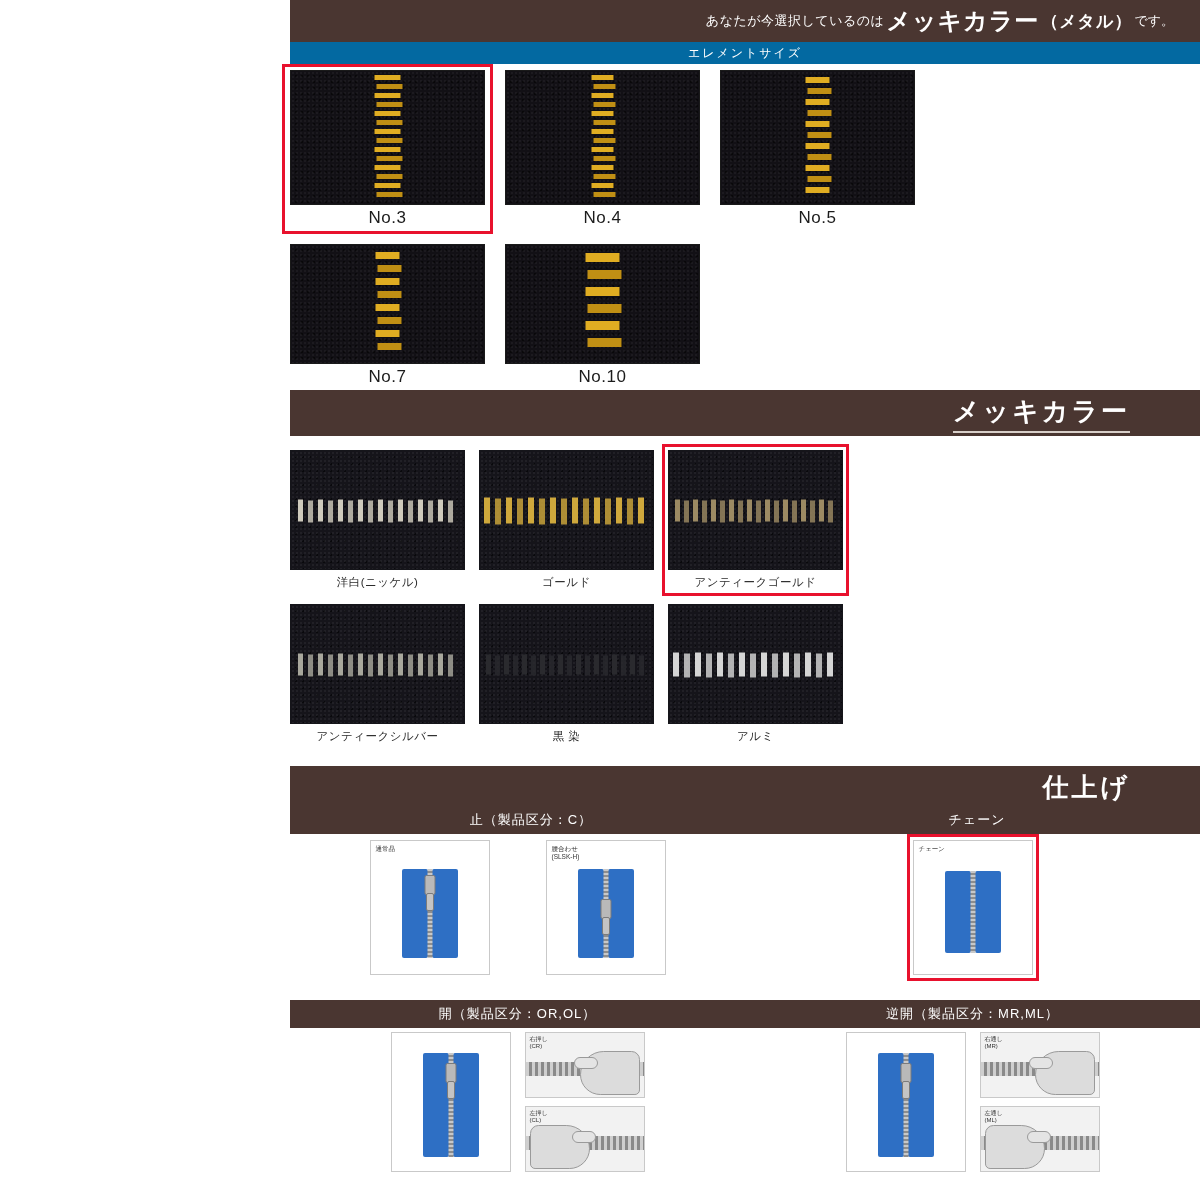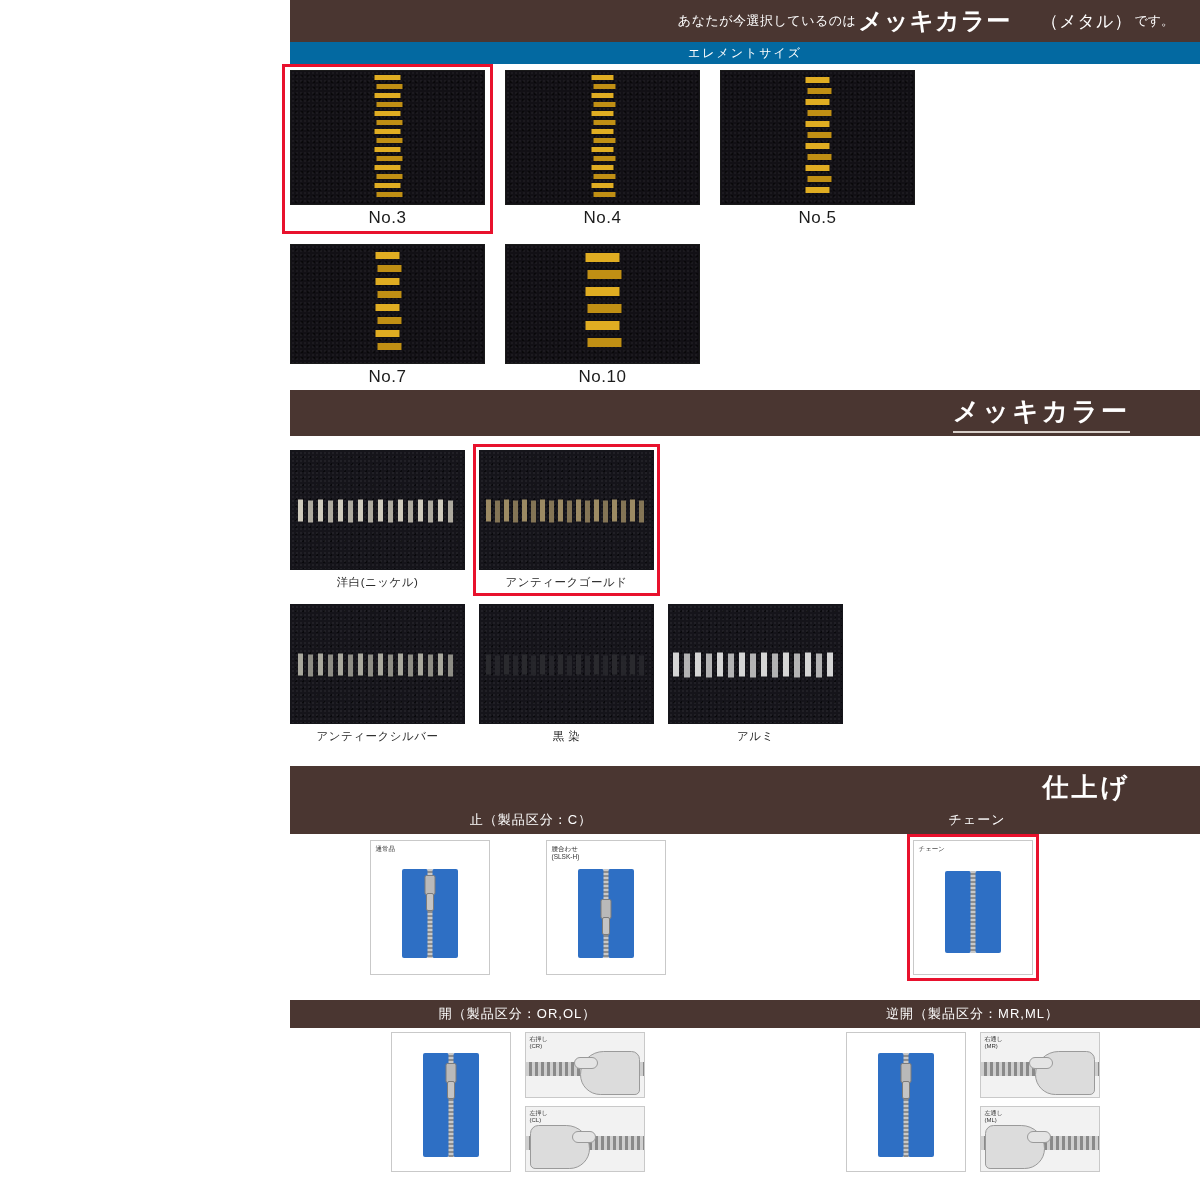--- a/index.html
+++ b/index.html
@@ -14,21 +14,21 @@
   .bar{
     position:absolute;background:#4a3631;color:#ffffff;
     display:flex;align-items:center;box-sizing:border-box;
   }
   .bar-top{
     left:290px;top:0;width:910px;height:42px;
     justify-content:flex-end;padding-right:26px;
   }
   .bar-top .lead{font-size:13px;letter-spacing:.5px;}
   .bar-top .big{font-size:24px;font-weight:bold;letter-spacing:1px;margin:0 2px;}
-  .bar-top .mid{font-size:17px;font-weight:normal;letter-spacing:1px;margin-left:28px;}
+  .bar-top .mid{font-size:17px;font-weight:bold;letter-spacing:1px;}
   .bar-top .tail{font-size:13px;margin-left:2px;}
 
   .bar-sub{
     left:290px;top:42px;width:910px;height:22px;
     justify-content:center;font-size:12px;letter-spacing:2px;
     background:#0369a1;
   }
 
   .section-bar{
     position:absolute;left:290px;width:910px;height:46px;background:#4a3631;
@@ -275,20 +275,42 @@
               <i style="width: 5px; height: 22px; margin-right: 5px; background: rgb(207, 202, 188); opacity: 1; margin-top: 0px;"></i>
               <i style="width: 5px; height: 22px; margin-right: 5px; background: rgb(207, 202, 188); opacity: 0.82; margin-top: 3px;"></i>
               <i style="width: 5px; height: 22px; margin-right: 5px; background: rgb(207, 202, 188); opacity: 1; margin-top: 0px;"></i>
               <i style="width: 5px; height: 22px; margin-right: 5px; background: rgb(207, 202, 188); opacity: 0.82; margin-top: 3px;"></i>
               <i style="width: 5px; height: 22px; margin-right: 5px; background: rgb(207, 202, 188); opacity: 1; margin-top: 0px;"></i>
               <i style="width: 5px; height: 22px; margin-right: 5px; background: rgb(207, 202, 188); opacity: 0.82; margin-top: 3px;"></i>
             </div>
           </div>
           <div class="plate-cap">洋白(ニッケル)</div>
         </div>
+        <div class="plate-cell">
+          <div class="plate-sw">
+            <div class="teeth-h">
+              <i style="width: 6px; height: 26px; margin-right: 5px; background: rgb(207, 168, 60); opacity: 1; margin-top: 0px;"></i>
+              <i style="width: 6px; height: 26px; margin-right: 5px; background: rgb(207, 168, 60); opacity: 0.82; margin-top: 3px;"></i>
+              <i style="width: 6px; height: 26px; margin-right: 5px; background: rgb(207, 168, 60); opacity: 1; margin-top: 0px;"></i>
+              <i style="width: 6px; height: 26px; margin-right: 5px; background: rgb(207, 168, 60); opacity: 0.82; margin-top: 3px;"></i>
+              <i style="width: 6px; height: 26px; margin-right: 5px; background: rgb(207, 168, 60); opacity: 1; margin-top: 0px;"></i>
+              <i style="width: 6px; height: 26px; margin-right: 5px; background: rgb(207, 168, 60); opacity: 0.82; margin-top: 3px;"></i>
+              <i style="width: 6px; height: 26px; margin-right: 5px; background: rgb(207, 168, 60); opacity: 1; margin-top: 0px;"></i>
+              <i style="width: 6px; height: 26px; margin-right: 5px; background: rgb(207, 168, 60); opacity: 0.82; margin-top: 3px;"></i>
+              <i style="width: 6px; height: 26px; margin-right: 5px; background: rgb(207, 168, 60); opacity: 1; margin-top: 0px;"></i>
+              <i style="width: 6px; height: 26px; margin-right: 5px; background: rgb(207, 168, 60); opacity: 0.82; margin-top: 3px;"></i>
+              <i style="width: 6px; height: 26px; margin-right: 5px; background: rgb(207, 168, 60); opacity: 1; margin-top: 0px;"></i>
+              <i style="width: 6px; height: 26px; margin-right: 5px; background: rgb(207, 168, 60); opacity: 0.82; margin-top: 3px;"></i>
+              <i style="width: 6px; height: 26px; margin-right: 5px; background: rgb(207, 168, 60); opacity: 1; margin-top: 0px;"></i>
+              <i style="width: 6px; height: 26px; margin-right: 5px; background: rgb(207, 168, 60); opacity: 0.82; margin-top: 3px;"></i>
+              <i style="width: 6px; height: 26px; margin-right: 5px; background: rgb(207, 168, 60); opacity: 1; margin-top: 0px;"></i>
+            </div>
+          </div>
+          <div class="plate-cap">ゴールド</div>
+        </div>
         <div class="plate-cell" style="position: relative;">
           <div class="plate-sw">
             <div class="teeth-h">
               <i style="width: 5px; height: 22px; margin-right: 4px; background: rgb(156, 138, 99); opacity: 1; margin-top: 0px;"></i>
               <i style="width: 5px; height: 22px; margin-right: 4px; background: rgb(156, 138, 99); opacity: 0.82; margin-top: 3px;"></i>
               <i style="width: 5px; height: 22px; margin-right: 4px; background: rgb(156, 138, 99); opacity: 1; margin-top: 0px;"></i>
               <i style="width: 5px; height: 22px; margin-right: 4px; background: rgb(156, 138, 99); opacity: 0.82; margin-top: 3px;"></i>
               <i style="width: 5px; height: 22px; margin-right: 4px; background: rgb(156, 138, 99); opacity: 1; margin-top: 0px;"></i>
               <i style="width: 5px; height: 22px; margin-right: 4px; background: rgb(156, 138, 99); opacity: 0.82; margin-top: 3px;"></i>
               <i style="width: 5px; height: 22px; margin-right: 4px; background: rgb(156, 138, 99); opacity: 1; margin-top: 0px;"></i>

